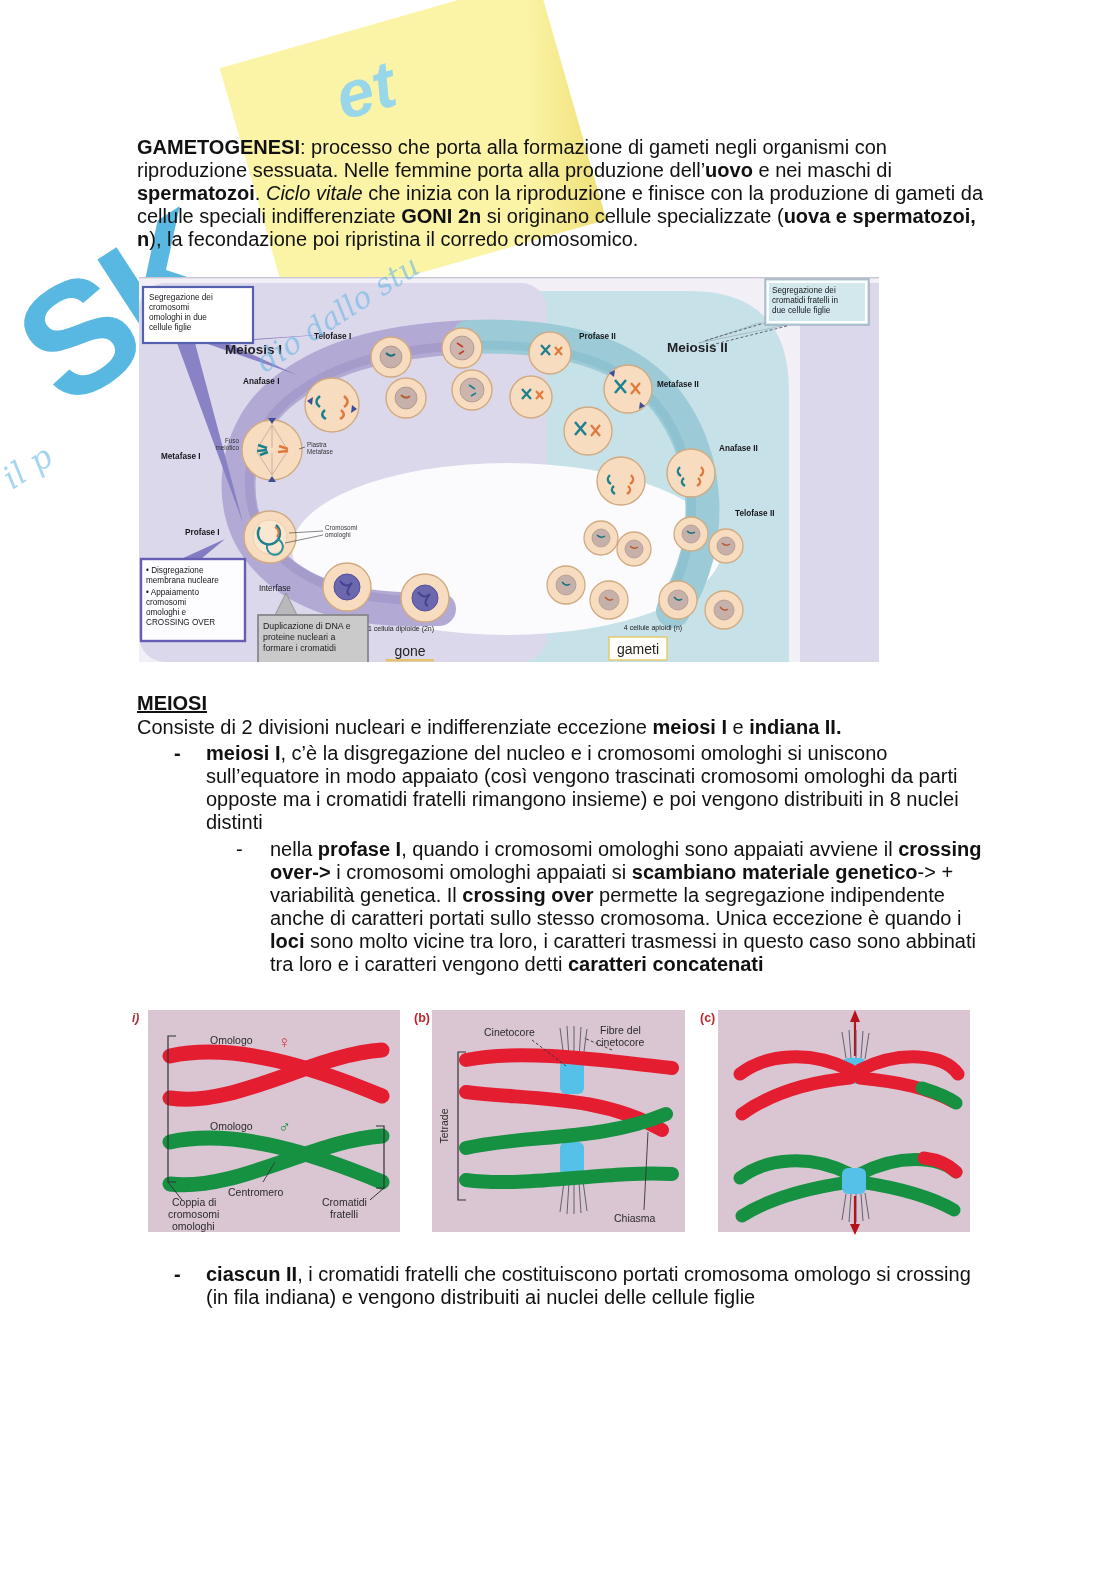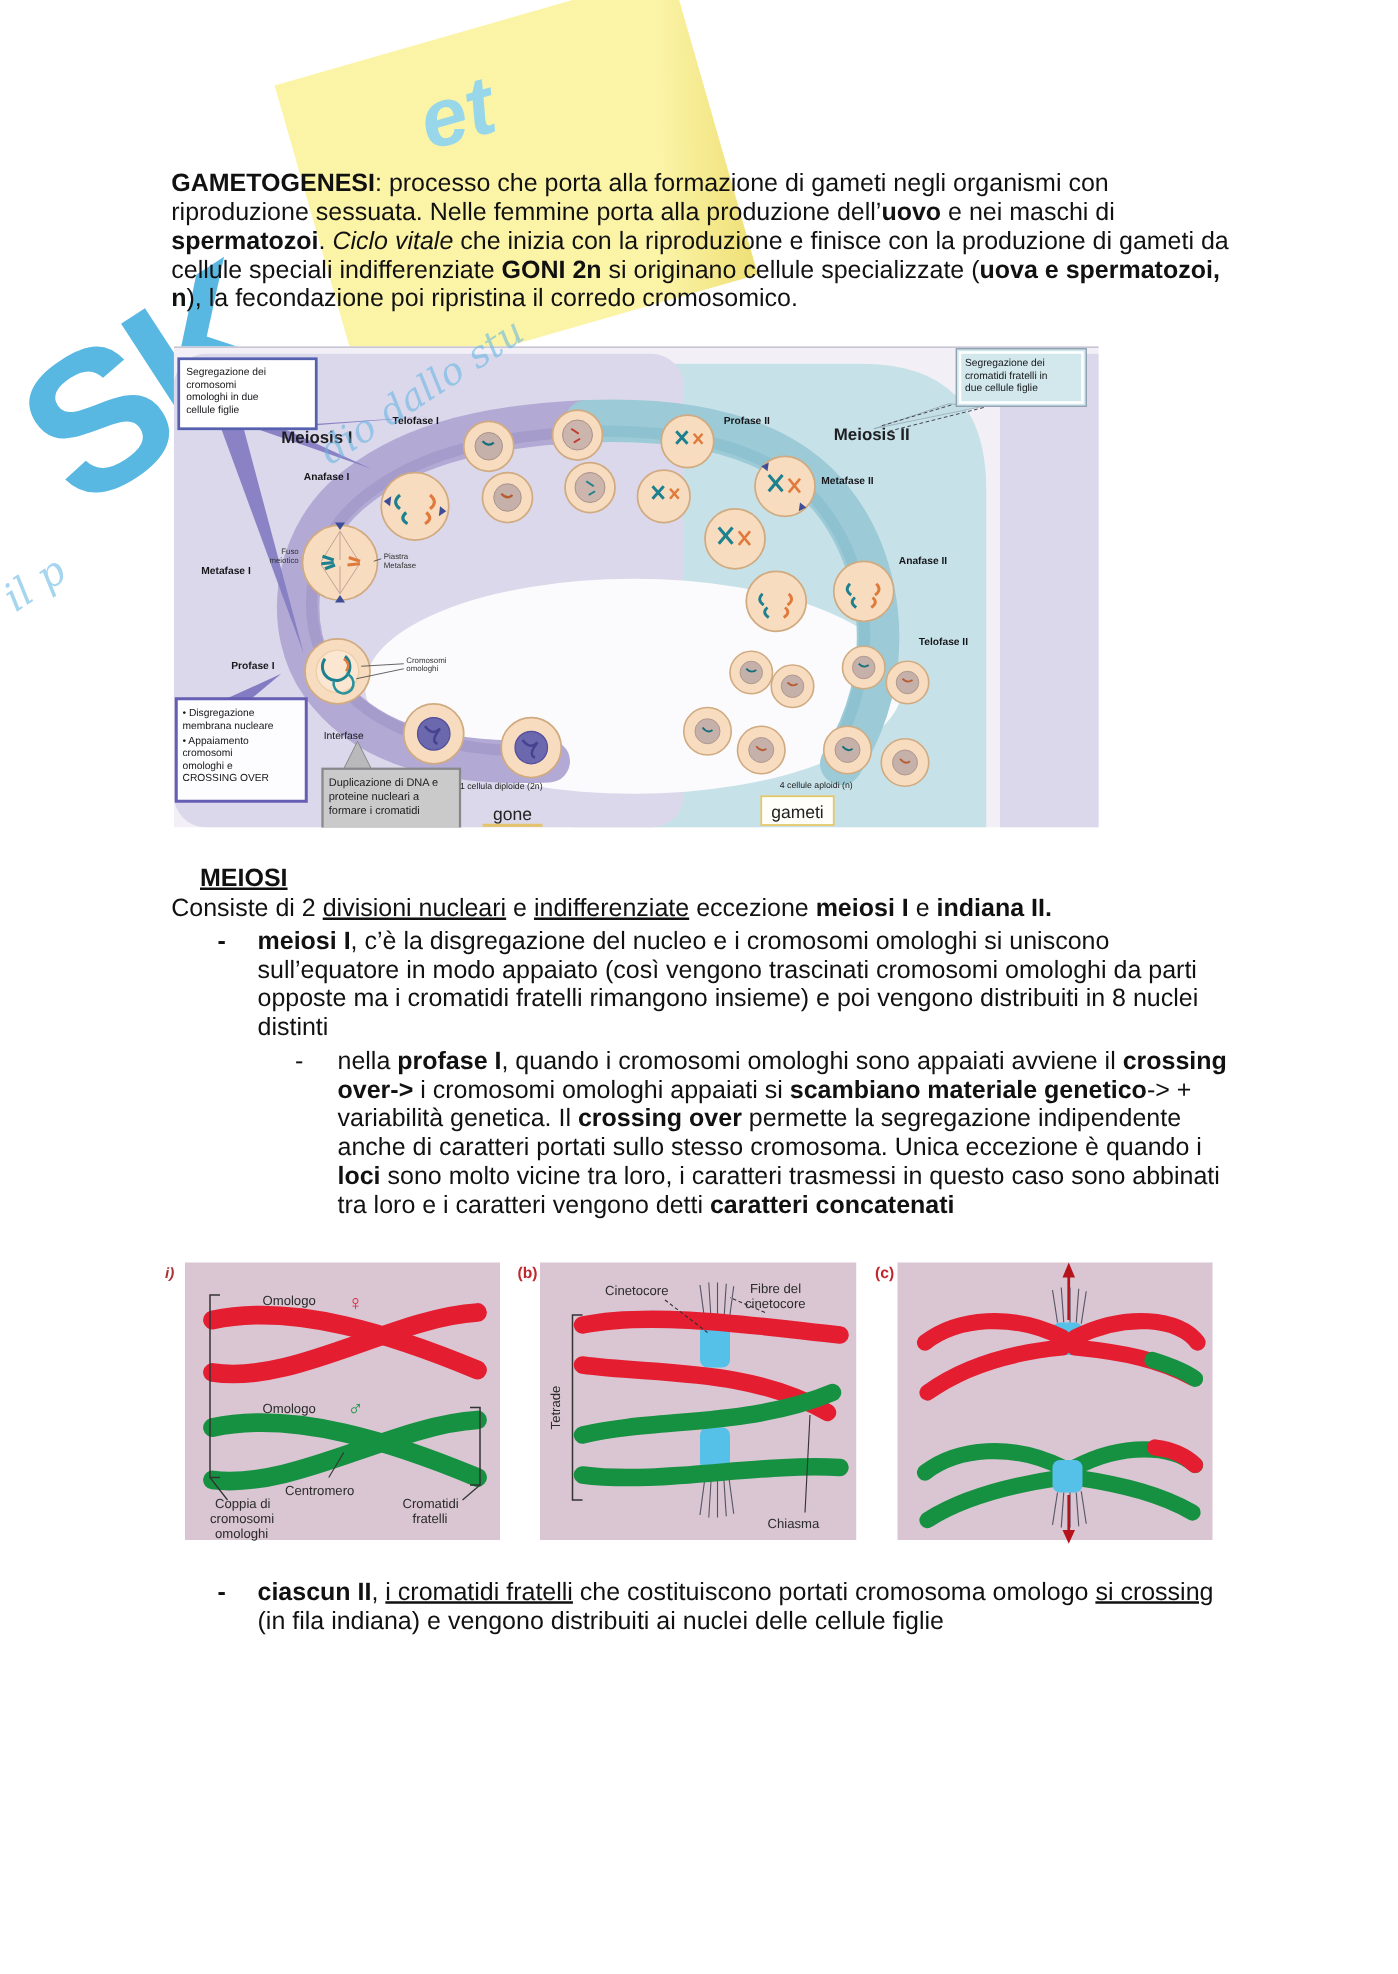--- a/index.html
+++ b/index.html
@@ -4,21 +4,21 @@
 <style>
   html,body{margin:0;padding:0;}
   body{
     width:1118px;height:1579px;position:relative;background:#ffffff;
     font-family:"Liberation Sans",sans-serif;color:#111;overflow:hidden;
   }
   .abs{position:absolute;}
   .para{font-size:20px;line-height:23px;}
   .bd{font-weight:bold;}
   .it{font-style:italic;}
-  .un{text-decoration:underline;}
+  .un{}
   .bdun{font-weight:bold;text-decoration:underline;}
   .bullet{display:flex;}
   .dash1{width:32px;flex:0 0 32px;font-weight:bold;}
   .dash2{width:34px;flex:0 0 34px;}
   .btxt{flex:1;}
   
   .wm{pointer-events:none;}
   .wm-postit{left:248px;top:18px;width:330px;height:252px;
     background:linear-gradient(105deg,#fbf3a2 80%,#eddd6e 100%);
     transform:rotate(-16deg);z-index:1;opacity:.95;}
@@ -308,21 +308,21 @@
   <text class="f-cap" x="262" y="354" text-anchor="middle">1 cellula diploide (2n)</text>
   <text class="f-gone" x="271" y="379" text-anchor="middle">gone</text>
   <rect x="247" y="382" width="48" height="2.5" fill="#e3c36c"></rect>
   <text class="f-cap" x="514" y="353" text-anchor="middle">4 cellule aploidi (n)</text>
   <g>
     <rect x="470" y="360" width="58" height="23" fill="#fffef8" stroke="#e6c766" stroke-width="1.4"></rect>
     <text class="f-gone" x="499" y="377" text-anchor="middle">gameti</text>
   </g>
 </svg>
 
-<div class="abs para bdun z2" style="left:137px;top:692px;margin-left:23px;">MEIOSI</div>
+<div class="abs para bdun z2" style="left:137px;top:692px;">MEIOSI</div>
 
 <div class="abs para z2" style="left:137px;top:716px;width:850px;">
   <span>Consiste di 2 </span><span class="un">divisioni nucleari</span><span> e </span><span class="un">indifferenziate</span><span> eccezione </span><span class="bd">meiosi I</span><span> e </span><span class="bd">indiana II.</span>
 </div>
 
 <div class="abs para bullet z2" style="left:174px;top:742px;width:812px;">
   <span class="dash1">-</span>
   <span class="btxt"><span class="bd">meiosi I</span><span>, c’è la disgregazione del nucleo e i cromosomi omologhi si uniscono sull’equatore in modo appaiato (così vengono trascinati cromosomi omologhi da parti opposte ma i cromatidi fratelli rimangono insieme) e poi vengono distribuiti in 8 nuclei distinti</span></span>
 </div>
 

